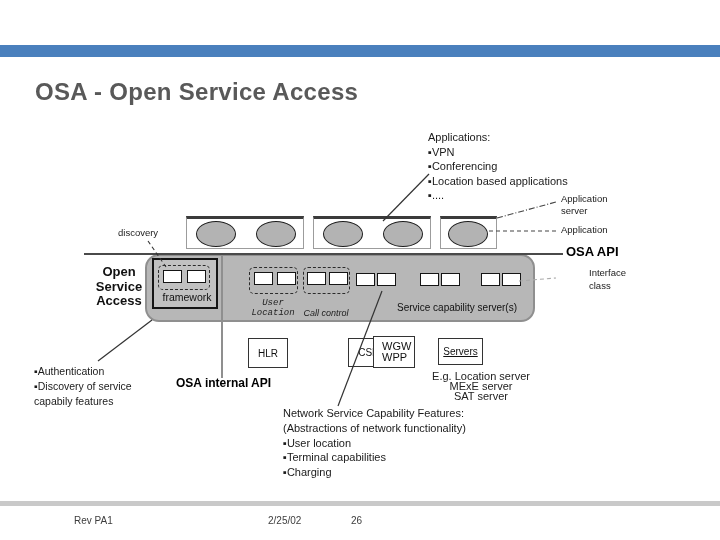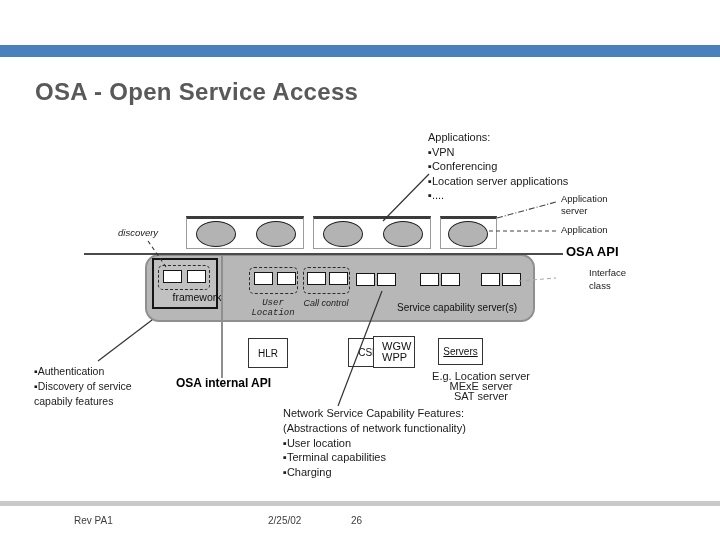--- a/index.html
+++ b/index.html
@@ -17,33 +17,33 @@
 
   .app-note { left:428px; top:130px; font-size:11px; line-height:14.6px; }
 
   .overlay { left:0; top:0; width:720px; height:540px; z-index:4; pointer-events:none; }
 
   .band { left:145px; top:254px; width:390px; height:68px; background:#b7b7b7;
           border:2px solid #8f8f8f; border-radius:14px; z-index:1; }
 
   .osa-label { left:88px; top:265px; width:62px; text-align:center; font-weight:bold;
                font-size:13px; line-height:14.5px; color:#111; z-index:2; }
-  .discovery { left:118px; top:227px; font-style:italic; font-size:9.5px; color:#222; z-index:2; }
+  .discovery { left:118px; top:227px; font-size:9.5px; color:#222; z-index:2; }
 
   .fw-box  { left:152px; top:258px; width:66px; height:51px; background:#c1c1c1;
              border:2px solid #151515; z-index:2; }
   .dashbox { border:1px dashed #2b2b2b; border-radius:5px; z-index:3; }
   .fw-dash { left:158px; top:265px; width:52px; height:25px; }
   .ul-dash { left:249px; top:267px; width:49px; height:27px; }
   .cc-dash { left:303px; top:267px; width:47px; height:27px; }
   .sq { width:19px; height:13px; background:#fff; border:1px solid #151515; z-index:3; }
-  .fw-text { left:164px; top:291px; width:66px; text-align:center; font-size:10.5px; color:#111; z-index:3; }
+  .fw-text { left:154px; top:291px; width:66px; text-align:center; font-size:10.5px; color:#111; z-index:3; }
   .itlabel { font-style:italic; font-size:9px; text-align:center; color:#222; z-index:3; }
   .ul-label { left:243px; top:298px; width:60px;font-family:Liberation Mono, monospace; }
-  .cc-label { left:299px; top:298px; width:54px; }
+  .cc-label { left:299px; top:308px; width:54px; }
   .scs-label { left:397px; top:302px; font-size:10px; color:#111; z-index:3; }
 
   .appbox { background:#fff; border:1px solid #9c9c9c; border-top:3px solid #3b3b3b; z-index:2; }
   .b1 { left:186px; top:216px; width:118px; height:33px; }
   .b2 { left:313px; top:216px; width:118px; height:33px; }
   .b3 { left:440px; top:216px; width:57px;  height:33px; }
   .ell { width:40px; height:26px; background:#b3b3b3; border:1.5px solid #1f1f1f;
          border-radius:50%; z-index:3; }
   .e1 { left:196px; top:221px; } .e2 { left:256px; top:221px; }
   .e3 { left:323px; top:221px; } .e4 { left:383px; top:221px; }
@@ -79,36 +79,41 @@
 
 <div class="slide">
 
   <div class="abs topbar" style="background: rgb(74, 128, 189);"></div>
   <div class="abs title">OSA - Open Service Access</div>
 
   <div class="abs app-note">
     <div>Applications:</div>
     <div>▪VPN</div>
     <div>▪Conferencing</div>
-    <div>▪Location server applications</div>
+    <div>▪Location based applications</div>
     <div>▪....</div>
   </div>
 
   <div class="abs band" style="background: rgb(183, 183, 183);"></div>
 
   <div class="abs appbox b1"></div>
   <div class="abs appbox b2"></div>
   <div class="abs appbox b3"></div>
   <div class="abs ell e1" style="background: rgb(179, 179, 179);"></div>
   <div class="abs ell e2" style="background: rgb(179, 179, 179);"></div>
   <div class="abs ell e3" style="background: rgb(179, 179, 179);"></div>
   <div class="abs ell e4" style="background: rgb(179, 179, 179);"></div>
   <div class="abs ell e5" style="background: rgb(179, 179, 179);"></div>
 
   <div class="abs discovery">discovery</div>
+  <div class="abs osa-label">
+    <div>Open</div>
+    <div>Service</div>
+    <div>Access</div>
+  </div>
 
   <div class="abs fw-box"></div>
   <div class="abs dashbox fw-dash"></div>
   <div class="abs sq" style="left:163px;top:270px;"></div>
   <div class="abs sq" style="left:187px;top:270px;"></div>
   <div class="abs fw-text">framework</div>
 
   <div class="abs dashbox ul-dash"></div>
   <div class="abs sq" style="left:254px;top:272px;"></div>
   <div class="abs sq" style="left:277px;top:272px;"></div>

